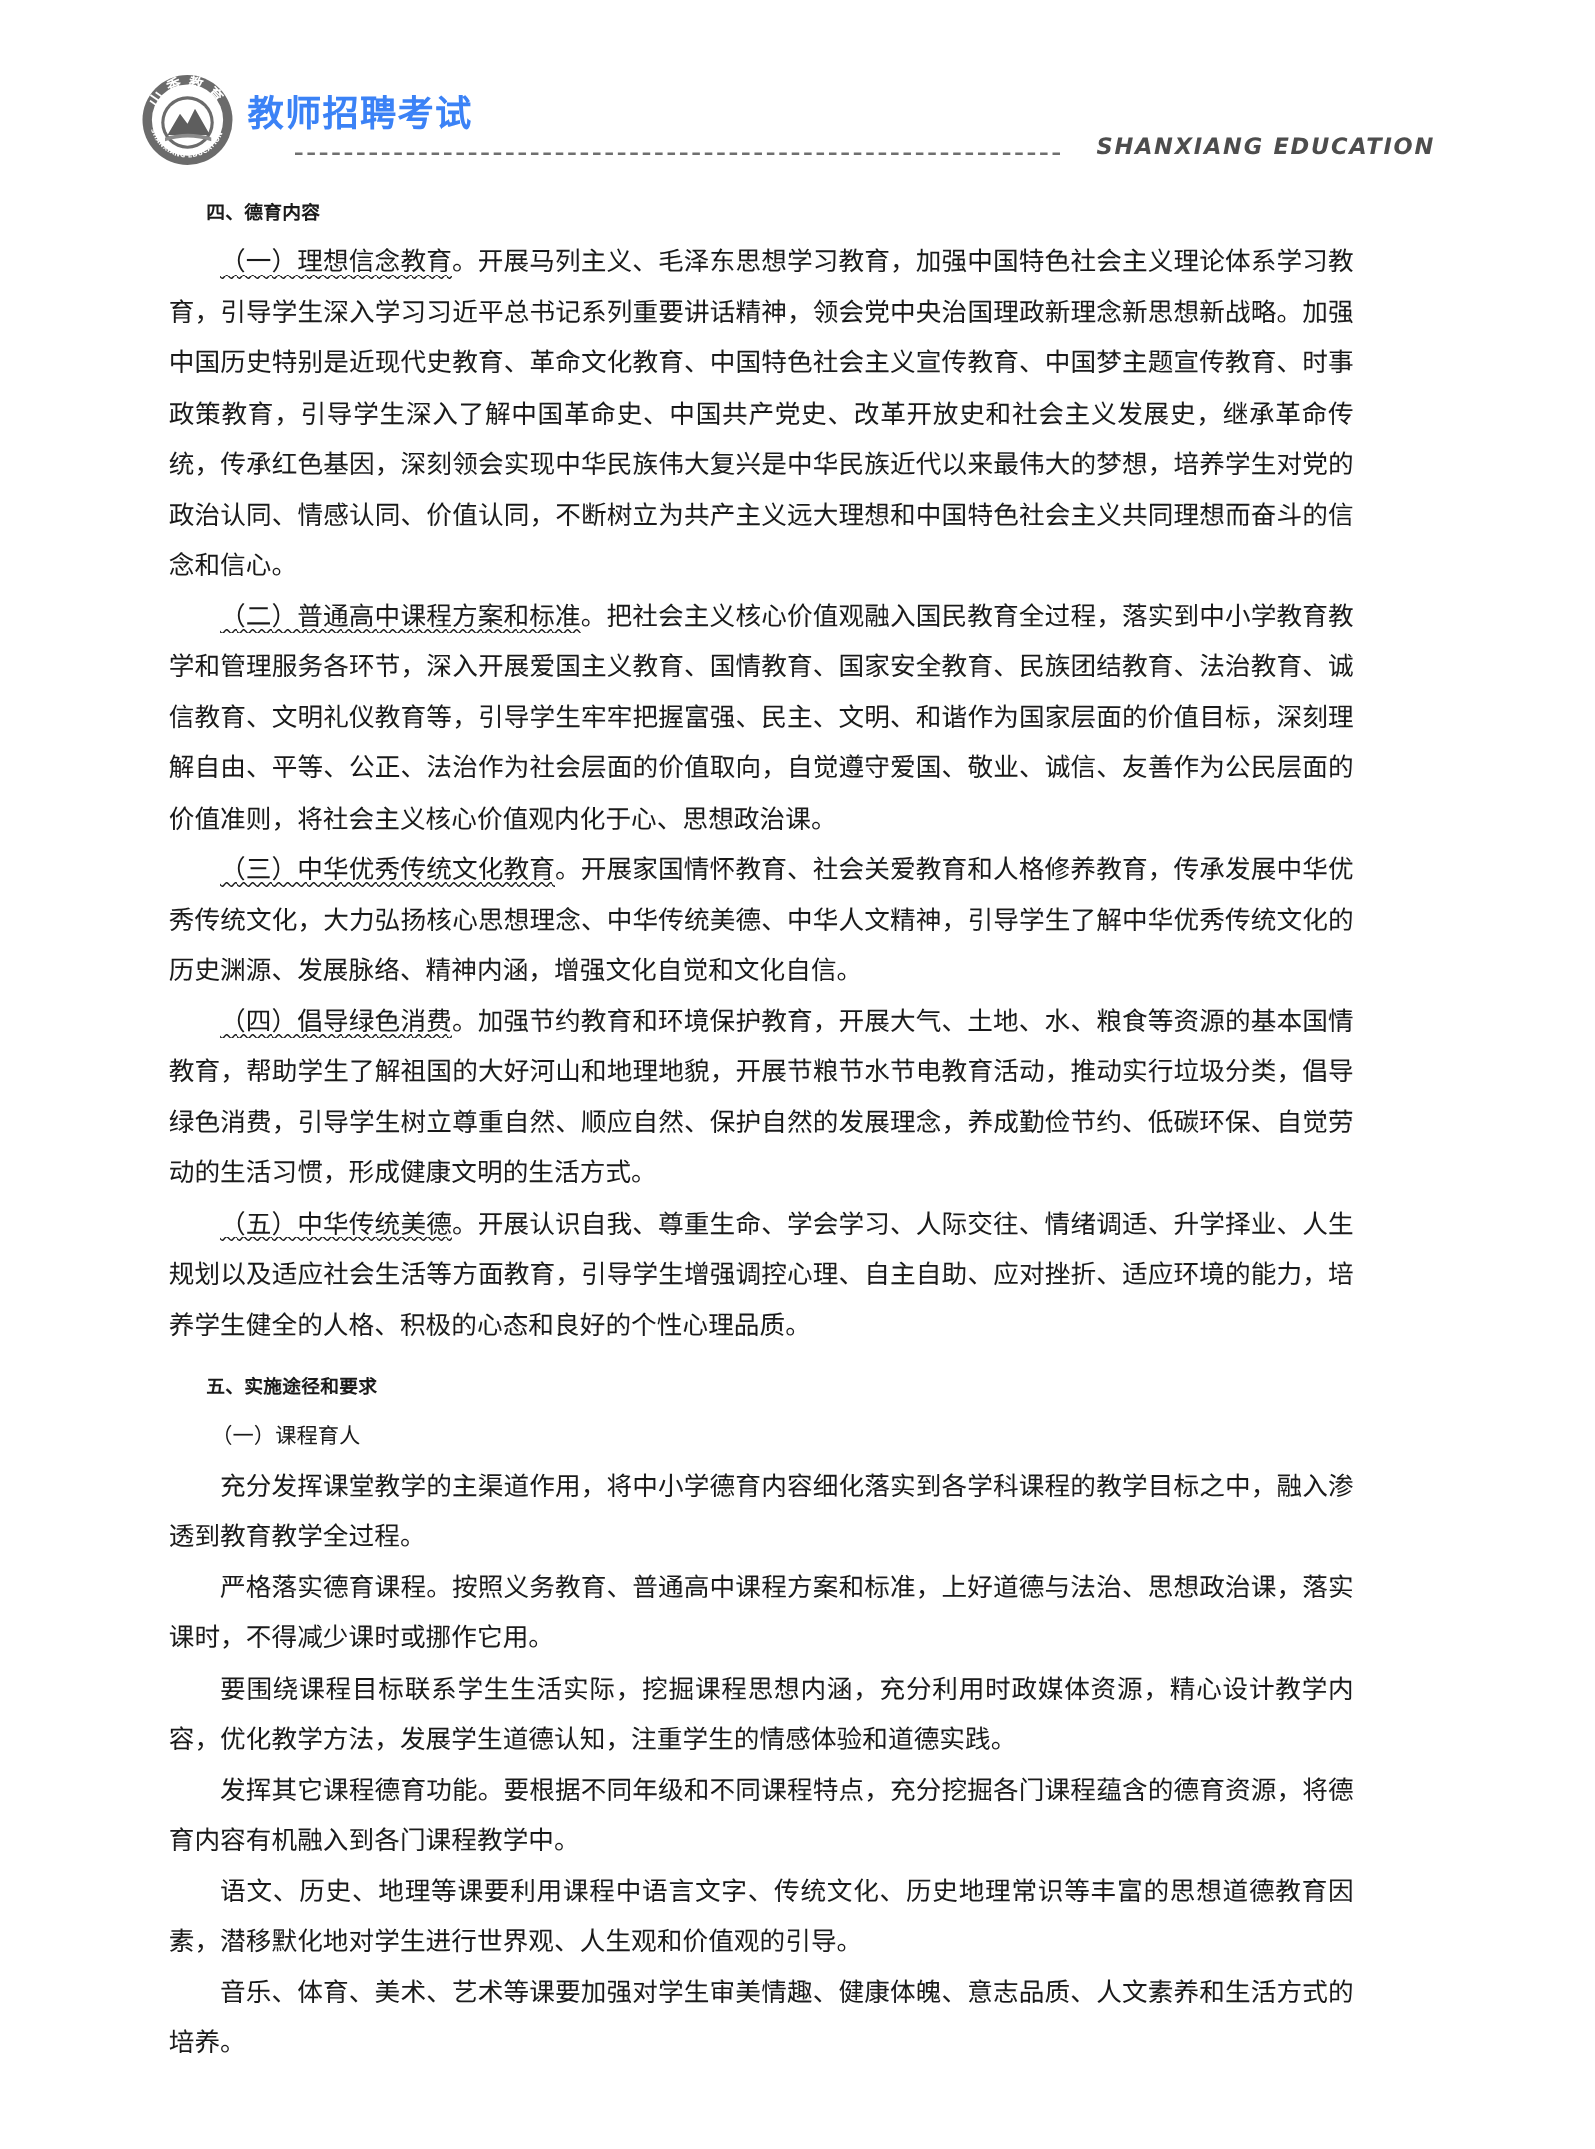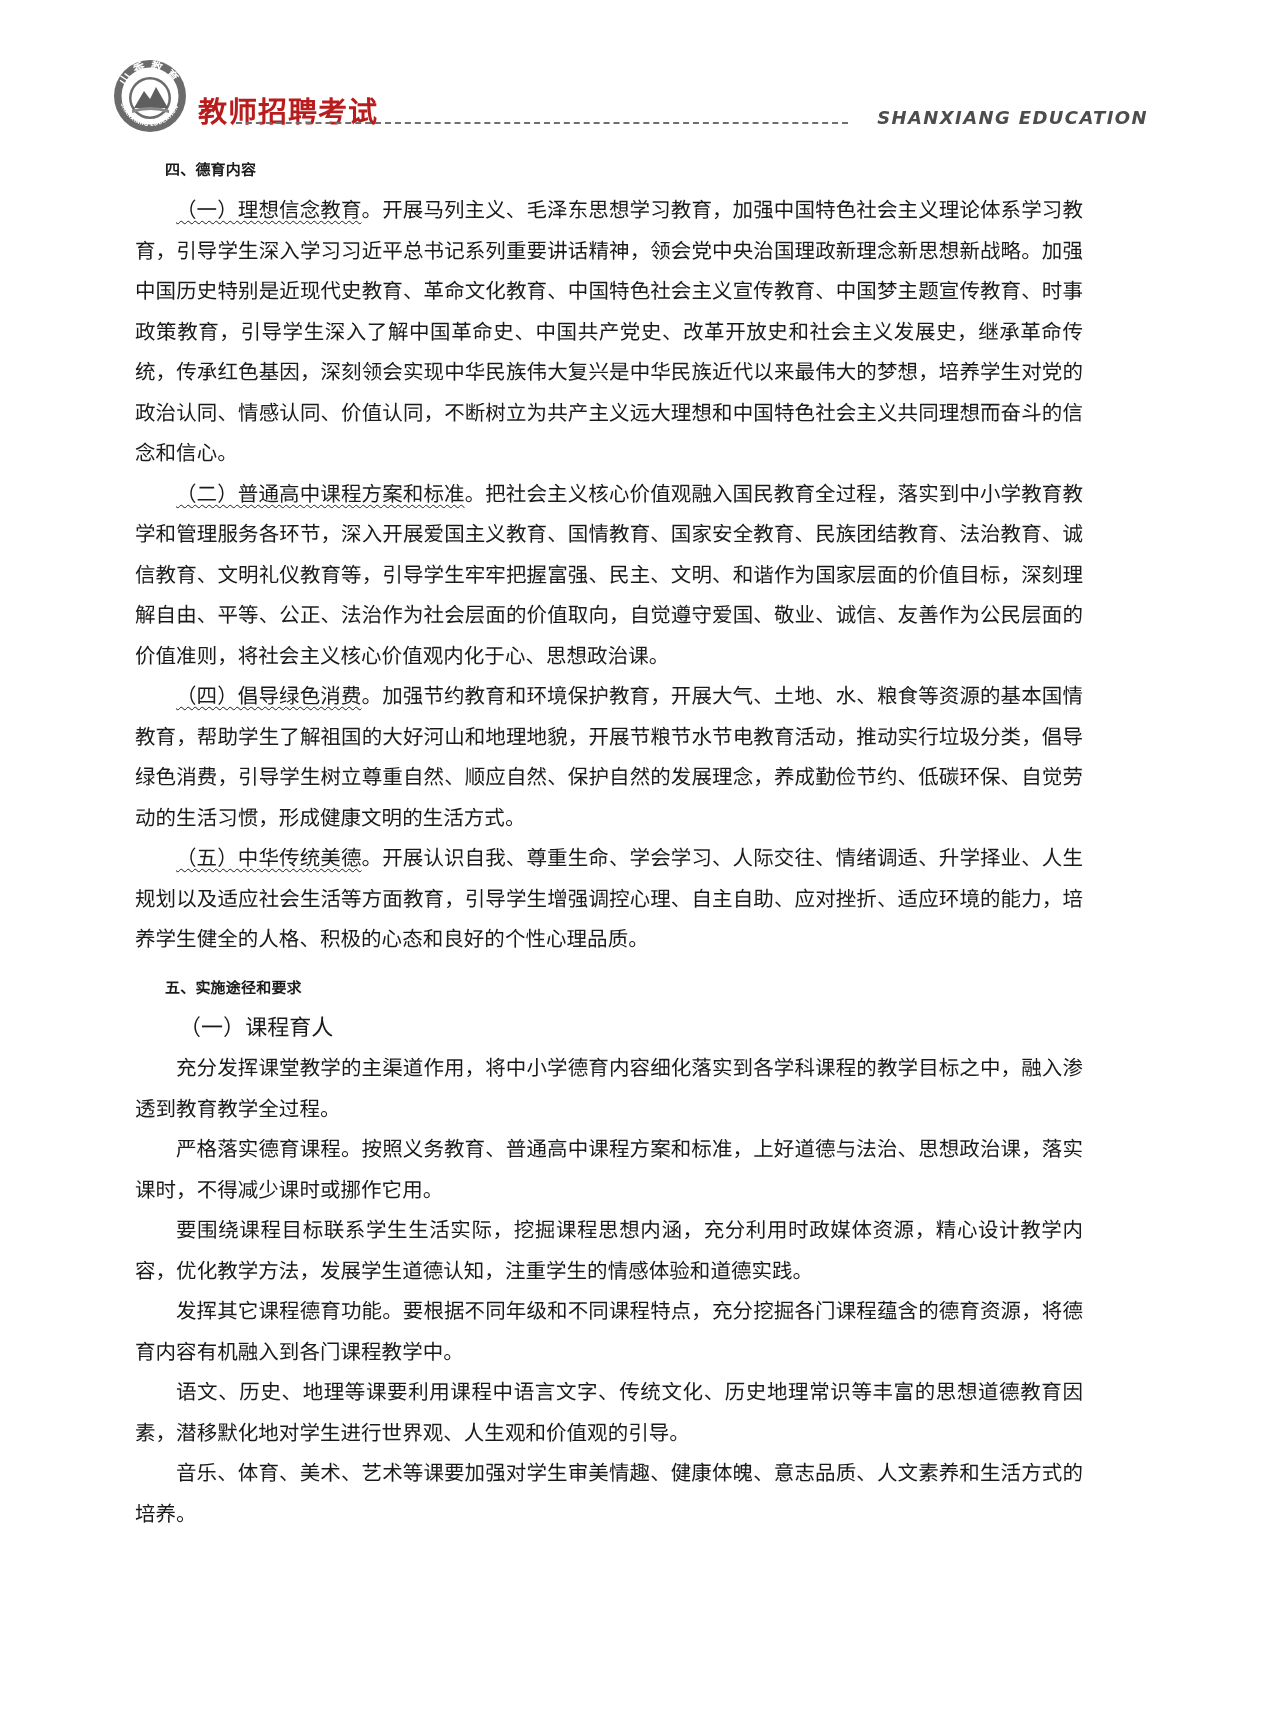--- a/index.html
+++ b/index.html
@@ -37,25 +37,25 @@
     left: 112px;
     top: 58px;
     width: 76px;
     height: 76px;
   }
   .logo-svg { display: block; }
 
   .brand-cn {
     position: absolute;
     left: 198px;
-    top: 88px;
+    top: 67px;
     font-size: 29px;
     font-weight: bold;
     letter-spacing: 1px;
-    color: #b91c1c;
+    color: #3b82f6;
     font-family: Liberation Serif, serif;
     white-space: nowrap;
   }
 
   .dashed-rule {
     position: absolute;
     left: 236px;
     top: 122px;
     width: 612px;
     height: 0;
@@ -110,21 +110,21 @@
   }
   .lead.wavy {
     border-bottom: none;
     text-decoration: underline;
     text-decoration-style: wavy;
     text-decoration-thickness: 1px;
     text-underline-offset: 3px;
   }
 
   .sub {
-    font-size: 22px;
+    font-size: 17px;
     line-height: 40.5px;
     text-indent: 2em;
     margin: 0;
   }
 
   
   .footer {
     position: absolute;
     left: 0;
     bottom: 0;
@@ -171,20 +171,21 @@
   </div>
 
   <div class="content">
 
     <h2 class="h2">四、德育内容</h2>
 
     <p><span class="lead wavy">（一）理想信念教育</span><span>。开展马列主义、毛泽东思想学习教育，加强中国特色社会主义理论体系学习教育，引导学生深入学习习近平总书记系列重要讲话精神，领会党中央治国理政新理念新思想新战略。加强中国历史特别是近现代史教育、革命文化教育、中国特色社会主义宣传教育、中国梦主题宣传教育、时事政策教育，引导学生深入了解中国革命史、中国共产党史、改革开放史和社会主义发展史，继承革命传统，传承红色基因，深刻领会实现中华民族伟大复兴是中华民族近代以来最伟大的梦想，培养学生对党的政治认同、情感认同、价值认同，不断树立为共产主义远大理想和中国特色社会主义共同理想而奋斗的信念和信心。</span></p>
 
     <p><span class="lead wavy">（二）普通高中课程方案和标准</span><span>。把社会主义核心价值观融入国民教育全过程，落实到中小学教育教学和管理服务各环节，深入开展爱国主义教育、国情教育、国家安全教育、民族团结教育、法治教育、诚信教育、文明礼仪教育等，引导学生牢牢把握富强、民主、文明、和谐作为国家层面的价值目标，深刻理解自由、平等、公正、法治作为社会层面的价值取向，自觉遵守爱国、敬业、诚信、友善作为公民层面的价值准则，将社会主义核心价值观内化于心、思想政治课。</span></p>
 
+    <p><span class="lead wavy">（三）中华优秀传统文化教育</span><span>。开展家国情怀教育、社会关爱教育和人格修养教育，传承发展中华优秀传统文化，大力弘扬核心思想理念、中华传统美德、中华人文精神，引导学生了解中华优秀传统文化的历史渊源、发展脉络、精神内涵，增强文化自觉和文化自信。</span></p>
 
     <p><span class="lead wavy">（四）倡导绿色消费</span><span>。加强节约教育和环境保护教育，开展大气、土地、水、粮食等资源的基本国情教育，帮助学生了解祖国的大好河山和地理地貌，开展节粮节水节电教育活动，推动实行垃圾分类，倡导绿色消费，引导学生树立尊重自然、顺应自然、保护自然的发展理念，养成勤俭节约、低碳环保、自觉劳动的生活习惯，形成健康文明的生活方式。</span></p>
 
     <p><span class="lead wavy">（五）中华传统美德</span><span>。开展认识自我、尊重生命、学会学习、人际交往、情绪调适、升学择业、人生规划以及适应社会生活等方面教育，引导学生增强调控心理、自主自助、应对挫折、适应环境的能力，培养学生健全的人格、积极的心态和良好的个性心理品质。</span></p>
 
     <h2 class="h2 tight">五、实施途径和要求</h2>
 
     <p class="sub">（一）课程育人</p>
 
     <p>充分发挥课堂教学的主渠道作用，将中小学德育内容细化落实到各学科课程的教学目标之中，融入渗透到教育教学全过程。</p>

